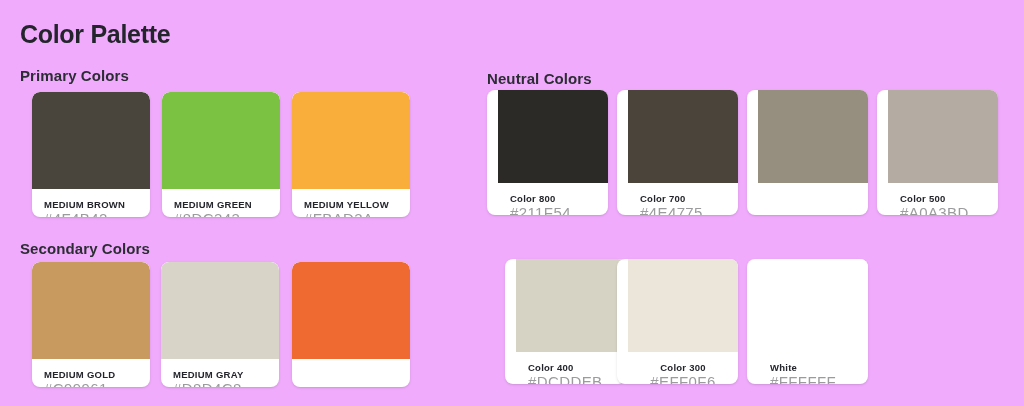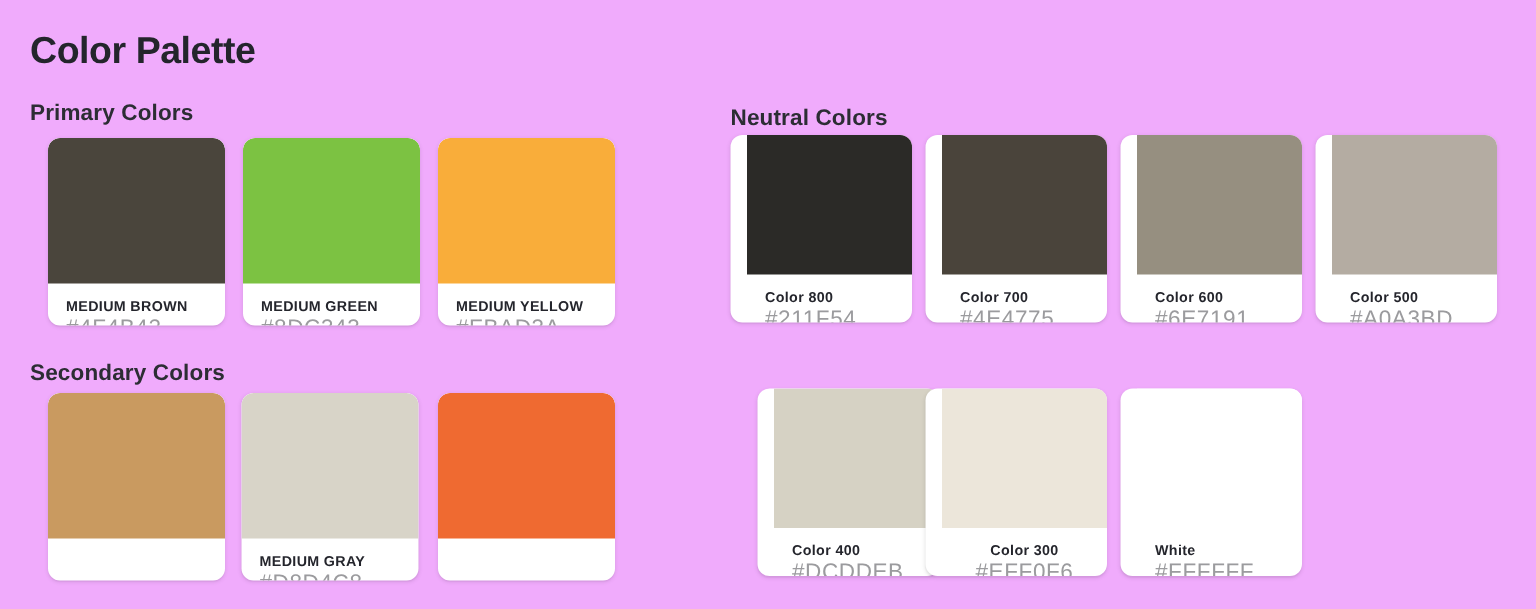--- a/index.html
+++ b/index.html
@@ -80,20 +80,24 @@
       <div class="card left-card left-card-tall round-top" style="left: 292px; top: 92px;">
         <div class="swatch" style="background: rgb(249, 173, 58);"></div>
         <div class="card-info">
           <div class="card-name">MEDIUM YELLOW</div>
           <div class="card-hex">#FBAD3A</div>
         </div>
       </div>
       <div class="section-label" style="left: 20px; top: 240px;">Secondary Colors</div>
       <div class="card left-card left-card-tall round-top" style="left: 32px; top: 262px;">
         <div class="swatch" style="background: rgb(201, 154, 96);"></div>
+        <div class="card-info">
+          <div class="card-name">MEDIUM GOLD</div>
+          <div class="card-hex">#C99961</div>
+        </div>
       </div>
       <div class="card left-card left-card-tall round-top" style="left: 161px; top: 262px;">
         <div class="swatch" style="background: rgb(216, 212, 200);"></div>
         <div class="card-info">
           <div class="card-name">MEDIUM GRAY</div>
           <div class="card-hex">#D8D4C8</div>
         </div>
       </div>
       <div class="card left-card left-card-tall round-top" style="left: 292px; top: 262px;">
         <div class="swatch" style="background: rgb(239, 106, 49);"></div>
@@ -108,24 +112,20 @@
       </div>
       <div class="card right-card right-card-tall square-top" style="left: 617px; top: 90px;">
         <div class="swatch" style="background: rgb(74, 68, 59);"></div>
         <div class="card-info">
           <div class="card-name">Color 700</div>
           <div class="card-hex">#4E4775</div>
         </div>
       </div>
       <div class="card right-card right-card-tall square-top" style="left: 747px; top: 90px;">
         <div class="swatch" style="background: rgb(150, 143, 128);"></div>
-        <div class="card-info">
-          <div class="card-name">Color 600</div>
-          <div class="card-hex">#6E7191</div>
-        </div>
       </div>
       <div class="card right-card right-card-tall square-top" style="left: 877px; top: 90px;">
         <div class="swatch" style="background: rgb(180, 172, 162);"></div>
         <div class="card-info">
           <div class="card-name">Color 500</div>
           <div class="card-hex">#A0A3BD</div>
         </div>
       </div>
       <div class="card right-card right-card-tall square-top" style="left: 505px; top: 259px;">
         <div class="swatch" style="background: rgb(214, 210, 196);"></div>

